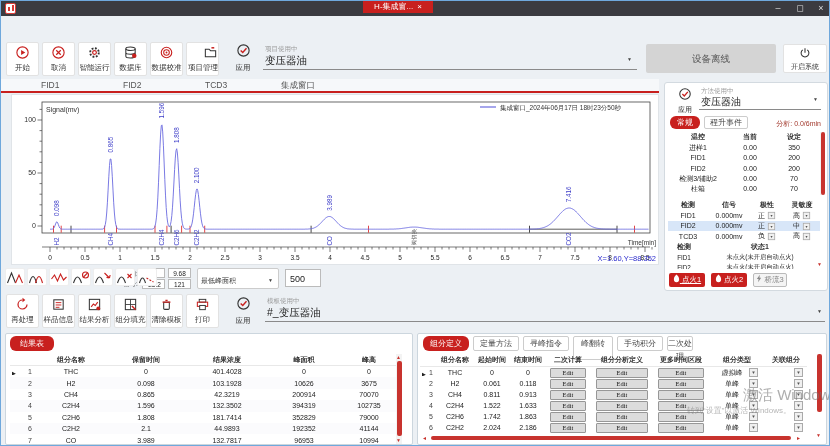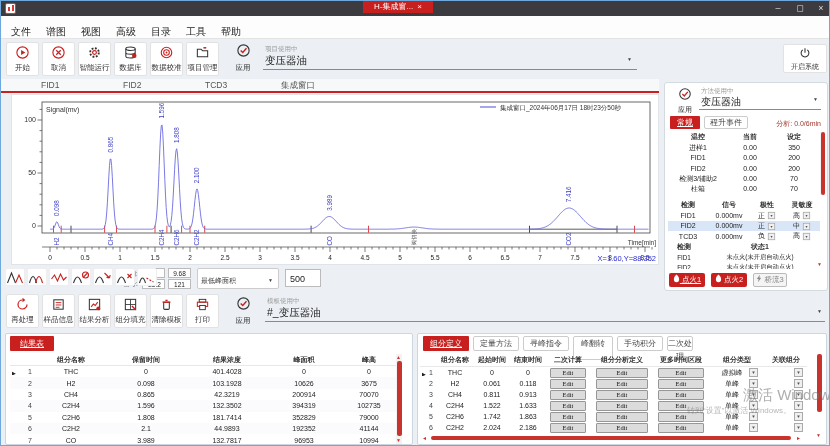--- a/index.html
+++ b/index.html
@@ -44,21 +44,21 @@
   .rangecap{position:absolute;font-size:6.5px;color:#444;}
   .inp{position:absolute;background:#fff;border:1px solid #bbb;font-size:6.5px;color:#222;text-align:center;line-height:9px;height:10px;}
   #minareabox{position:absolute;left:196px;top:3px;width:82px;height:21px;border:1px solid #ccc;border-radius:2px;background:#fff;}
   #minareabox .cap{position:absolute;left:3px;top:7px;font-size:7px;color:#333;}
   #minareabox .ar{position:absolute;left:40px;top:8px;font-size:5px;color:#444;}
   #minarea{position:absolute;left:284px;top:4px;width:36px;height:18px;border:1px solid #bbb;background:#fff;font-size:9px;color:#222;line-height:18px;padding-left:4px;}
   
   .panel{position:absolute;top:332px;height:112px;background:#fff;border:1px solid #ccd6de;border-radius:2px;overflow:hidden;}
   #resultspanel{left:4px;width:408px;}
   #defpanel{left:416px;width:410px;}
-  .redtab{position:absolute;background:#c8201e;color:#fff;font-size:8px;text-align:center;border-radius:1px;text-decoration:underline;}
+  .redtab{position:absolute;background:#c8201e;color:#fff;font-size:8px;text-align:center;border-radius:6px;}
   .whttab{position:absolute;background:#fff;border:1px solid #ccc;color:#444;font-size:8px;text-align:center;border-radius:2px;}
   .tr{display:flex;align-items:center;}
   .tc{display:inline-block;font-size:7px;color:#222;text-align:center;overflow:hidden;white-space:nowrap;flex:none;}
   .th .tc{font-weight:bold;color:#333;font-size:7px;}
   .rownum{text-align:right;padding-right:4px;color:#444;position:relative;}
   .selmark{position:absolute;left:2px;top:2px;font-size:5px;color:#222;}
   .editbtn{display:inline-block;background:#dcdcdc;border:1px solid #979797;font-size:6.5px;font-family:"Liberation Serif",serif;line-height:8px;height:10px;border-radius:1px;color:#111;}
   .selarrow{display:inline-block;width:9px;height:9px;border:1px solid #aaa;background:#f0f0f0;font-size:4.5px;line-height:8px;color:#555;text-align:center;vertical-align:middle;}
   .vscroll{position:absolute;width:6px;background:#f3f3f3;}
   .vthumb{position:absolute;left:0.5px;width:5px;background:#c8332e;border-radius:2px;}
@@ -82,21 +82,20 @@
   <div id="titlebar">
     <span id="appicon">
         <i></i>
         <b></b>
       </span>
     <span class="winctl" style="left:768px;">–</span>
     <span class="winctl" style="left:790px;">◻</span>
     <span class="winctl" style="left:811px;">×</span>
   </div>
 
-  <div id="menubar"><span class="mi">文件</span><span class="mi">谱图</span><span class="mi">视图</span><span class="mi">高级</span><span class="mi">目录</span><span class="mi">工具</span><span class="mi">帮助</span></div>
 
   <div id="toolbar1">
     <div class="btn1" style="left:5px;">
       <svg width="15" height="15" viewBox="0 0 16 16">
           <circle cx="8" cy="8" r="6" fill="none" stroke="#c8201e" stroke-width="1.2"></circle>
           <path d="M6.5 5.4 L11 8 L6.5 10.6 Z" fill="#c8201e"></path>
         </svg>
       <span class="lbl">开始</span>
     </div>
     <div class="btn1" style="left:41px;">
@@ -122,40 +121,41 @@
       <span class="lbl">数据库</span>
     </div>
     <div class="btn1" style="left:149px;">
       <svg width="15" height="15" viewBox="0 0 16 16">
           <circle cx="8" cy="8" r="5.6" fill="none" stroke="#c8201e" stroke-width="1.2"></circle>
           <circle cx="8" cy="8" r="3" fill="none" stroke="#c8201e" stroke-width="1.1"></circle>
           <circle cx="8" cy="8" r="1" fill="#c8201e"></circle>
         </svg>
       <span class="lbl">数据校准</span>
     </div>
-    <div class="btn1" style="left:185px;">
+    <div class="btn1" style="left:185px;text-align:right;">
       <svg width="15" height="15" viewBox="0 0 16 16">
           <path d="M2.5 4.5 h4 l1.5 1.6 H13.5 V12.5 H2.5 Z" fill="none" stroke="#333" stroke-width="1.1"></path>
           <path d="M9 3 h3" stroke="#c8201e" stroke-width="1.6"></path>
         </svg>
       <span class="lbl">项目管理</span>
     </div>
     <div class="applyblk" style="left:228px;">
       <svg width="15" height="15" viewBox="0 0 16 16">
           <circle cx="8" cy="8" r="6" fill="none" stroke="#333" stroke-width="1.2"></circle>
           <path d="M5 8 l2.2 2.2 L11.2 5.6" fill="none" stroke="#c8201e" stroke-width="1.5"></path>
         </svg>
       <span class="lbl">应用</span>
     </div>
     <div class="ddzone">
       <span class="cap" style="left:264px;top:6px;">项目使用中</span>
       <span class="val" style="left:264px;top:15px;">变压器油</span>
       <span class="ul" style="left:262px;top:4px;width:374px;height:27px;"></span>
       <span class="ddarrow" style="left:626px;top:17px;">▼</span>
     </div>
+    <div id="devoff">设备离线</div>
     <div id="poweron">
       <svg width="12" height="12" viewBox="0 0 16 16" style="margin-top:2px;">
           <path d="M5 3.8 A5.2 5.2 0 1 0 11 3.8" fill="none" stroke="#333" stroke-width="1.4"></path>
           <line x1="8" y1="1.5" x2="8" y2="7.5" stroke="#333" stroke-width="1.4"></line>
         </svg>
       <span class="lbl">开启系统</span>
     </div>
   </div>
 
   <div id="tabbar">

